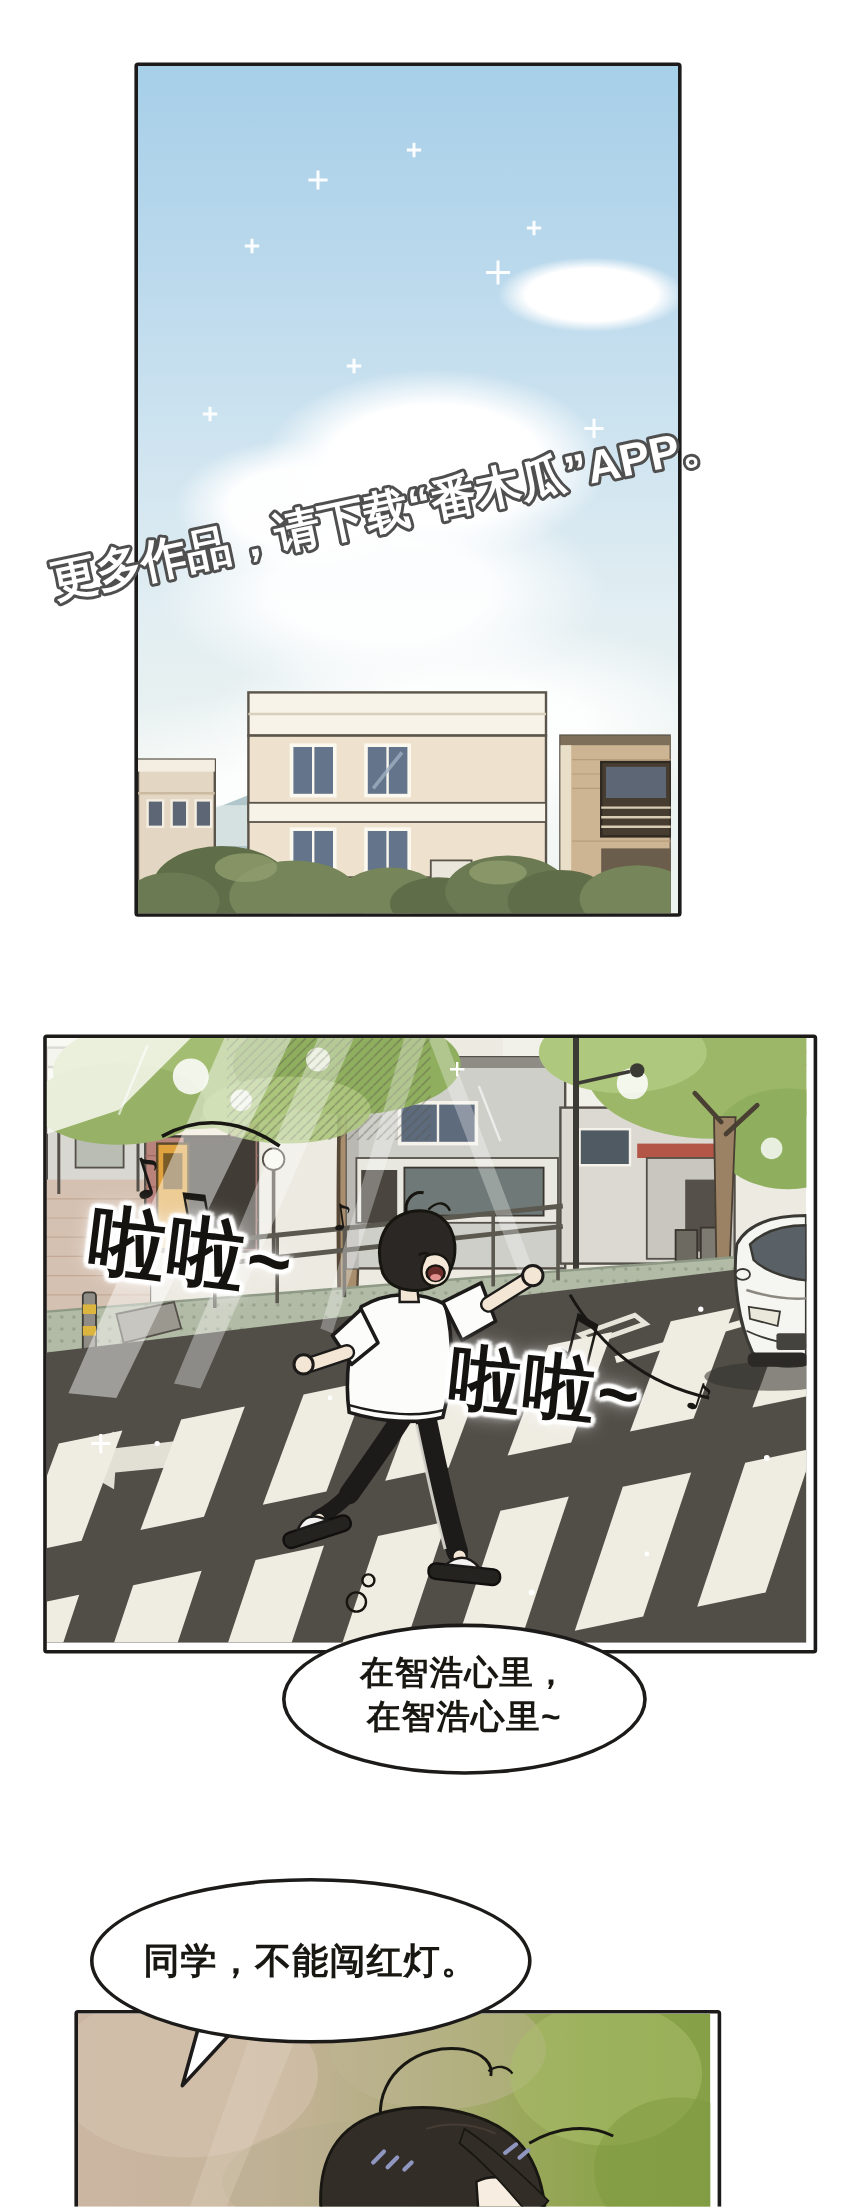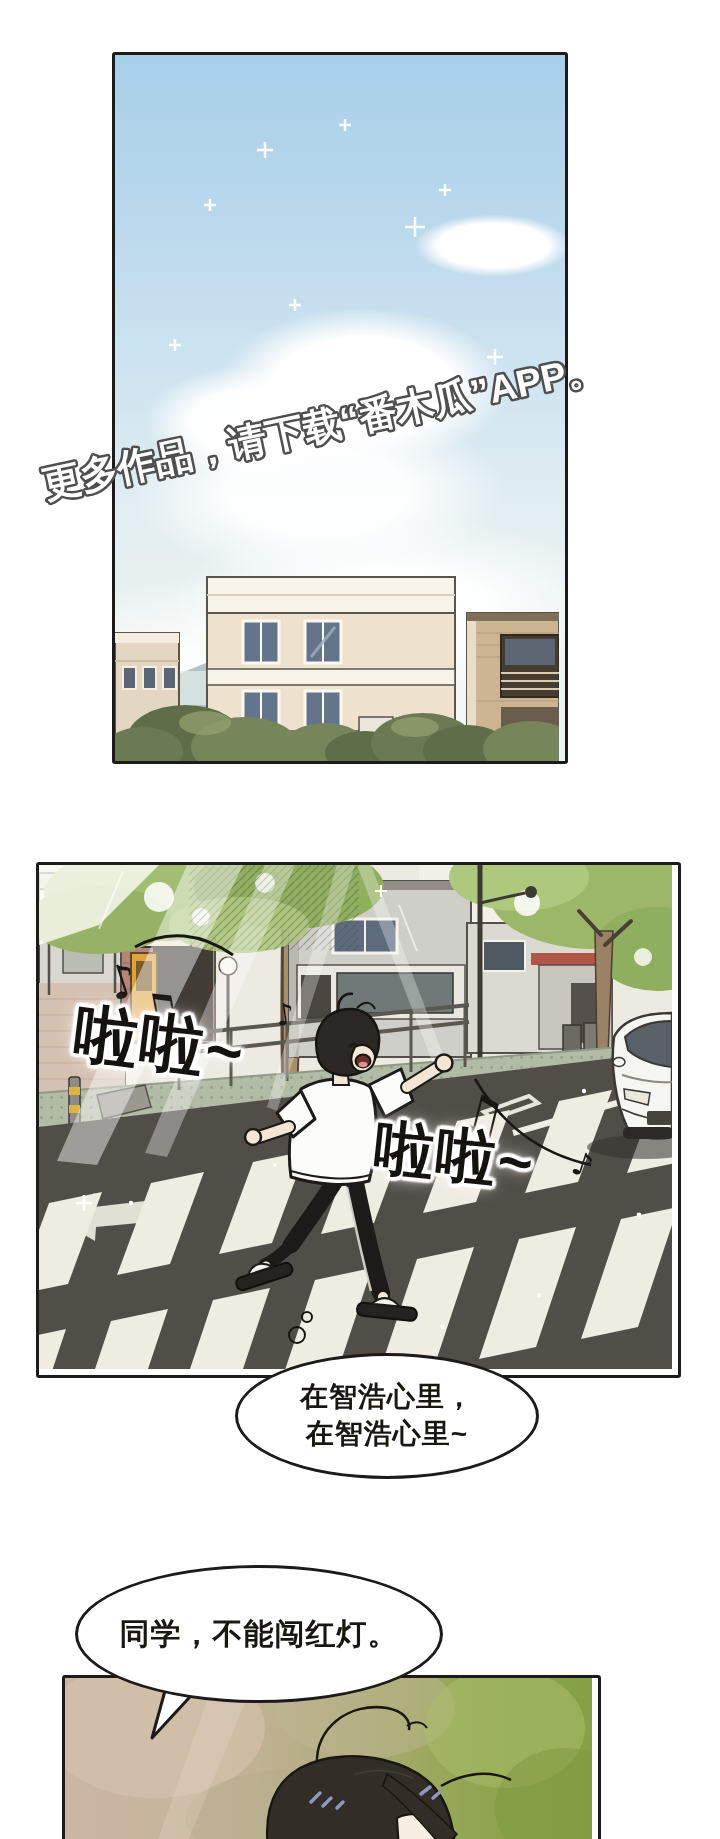--- a/index.html
+++ b/index.html
@@ -23,21 +23,21 @@
   .p1-sparkles{left:0;top:0;}
   .lala{position:absolute;font-weight:bold;color:#14130f;white-space:nowrap;z-index:4;
         text-shadow:
           -4px 0 2px #fff, 4px 0 2px #fff, 0 -4px 2px #fff, 0 4px 2px #fff,
           -3px -3px 2px #fff, 3px 3px 2px #fff, -3px 3px 2px #fff, 3px -3px 2px #fff,
           0 0 10px #fff, 0 0 18px rgba(255,255,255,.95);}
   .lala1{left:74px;top:1000px;font-size:64px;transform:rotate(7deg);letter-spacing:2px;}
   .lala2{left:374px;top:1116px;font-size:60px;transform:rotate(6deg);letter-spacing:2px;}
   .bubble{position:absolute;background:#fff;border:3px solid #1c1b19;border-radius:50%;
           display:flex;flex-direction:column;align-items:center;justify-content:center;
-          text-align:center;color:#181711;font-weight:bold;z-index:6;}
+          text-align:center;color:#181711;font-weight:bold;z-index:6;font-family:Liberation Mono, monospace;}
   .bubble1{left:235px;top:1353px;width:298px;height:120px;font-size:28px;line-height:1.32;letter-spacing:1px;}
   .bubble2{left:75px;top:1565px;width:362px;height:132px;font-size:30px;letter-spacing:1px;justify-content:center;}
   .watermark-svg{position:absolute;left:28px;top:370px;overflow:visible;z-index:5;}
   .watermark-svg text{font-family:"Liberation Sans","DejaVu Sans",sans-serif;}
   .tail2-svg{position:absolute;left:140px;top:1676px;z-index:5;}
   svg text.note{font-family:"DejaVu Sans",sans-serif;fill:#181713;}
 </style>
 </head>
 <body>
 

